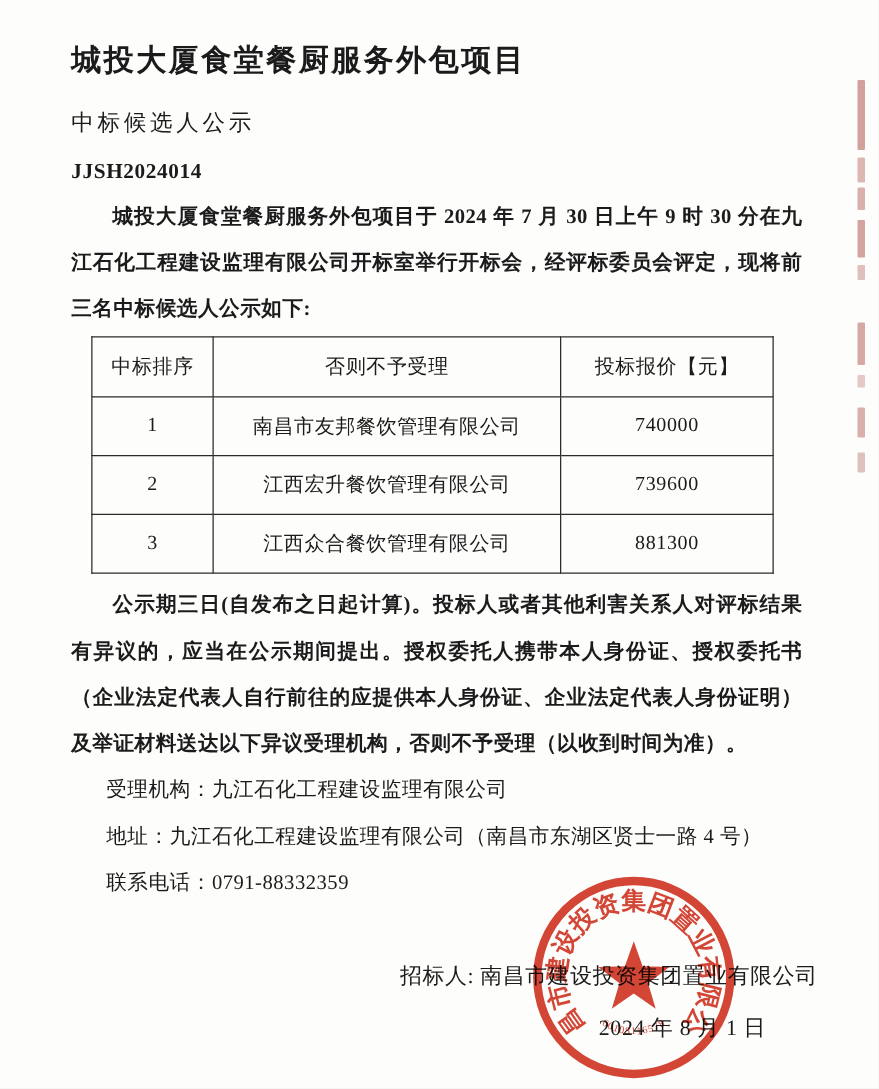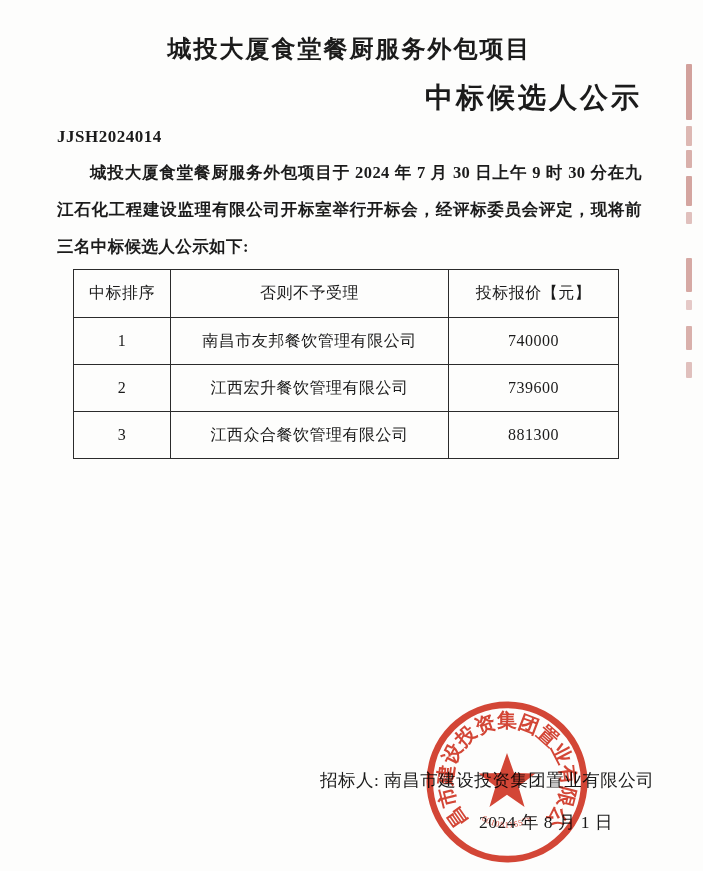--- a/index.html
+++ b/index.html
@@ -11,27 +11,27 @@
   }
   .page {
     position: relative;
     width: 703px; height: 871px;
     background: #fdfdfc;
     color: #1b1b1b;
     overflow: hidden;
     padding: 34px 61px 0 57px;
   }
   .title-1 {
-    margin: 0; text-align: center;
+    margin: 0; 
     font-size: 24px; font-weight: 700; letter-spacing: 2px;
     line-height: 30px;
   }
   .title-2 {
-    margin: 20px 0 0; text-align: right;
-    font-size: 28px; font-weight: 700; letter-spacing: 3px;
+    margin: 20px 0 0; text-align: left;
+    font-size: 18px; font-weight: 400; letter-spacing: 3px;
     line-height: 28px;
   }
   .doc-number {
     margin: 14px 0 0; text-align: left;
     font-size: 17px; font-weight: 700; letter-spacing: .5px;
     line-height: 22px;
   }
   .para {
     margin: 6px 0 0;
     font-size: 16.5px; line-height: 37px;
@@ -125,21 +125,27 @@
         <td>739600</td>
       </tr>
       <tr>
         <td>3</td>
         <td>江西众合餐饮管理有限公司</td>
         <td>881300</td>
       </tr>
     </tbody>
   </table>
 
+  <p class="para">公示期三日(自发布之日起计算)。投标人或者其他利害关系人对评标结果有异议的，应当在公示期间提出。授权委托人携带本人身份证、授权委托书（企业法定代表人自行前往的应提供本人身份证、企业法定代表人身份证明）及举证材料送达以下异议受理机构，否则不予受理（以收到时间为准）。</p>
 
+  <div class="contact-block">
+    <div class="contact-line"><span>受理机构：</span><span>九江石化工程建设监理有限公司</span></div>
+    <div class="contact-line"><span>地址：</span><span>九江石化工程建设监理有限公司（南昌市东湖区贤士一路 4 号）</span></div>
+    <div class="contact-line"><span>联系电话：</span><span>0791-88332359</span></div>
+  </div>
 
   <div class="tenderer-line"><span>招标人: </span><span>南昌市建设投资集团置业有限公司</span></div>
   <div class="date-line">2024 年 8 月 1 日</div>
 
   <svg class="seal" viewBox="0 0 200 200" xmlns="http://www.w3.org/2000/svg">
     <circle cx="100" cy="100" r="93" fill="none" stroke="#cf2c1a" stroke-width="8"></circle>
     <defs>
       <path id="sealTopArc" d="M 59.4 152 A 66 66 0 1 1 140.6 152" fill="none"></path>
       <path id="sealBottomArc" d="M 68.5 145 A 55 55 0 0 0 131.5 145" fill="none"></path>
     </defs>

